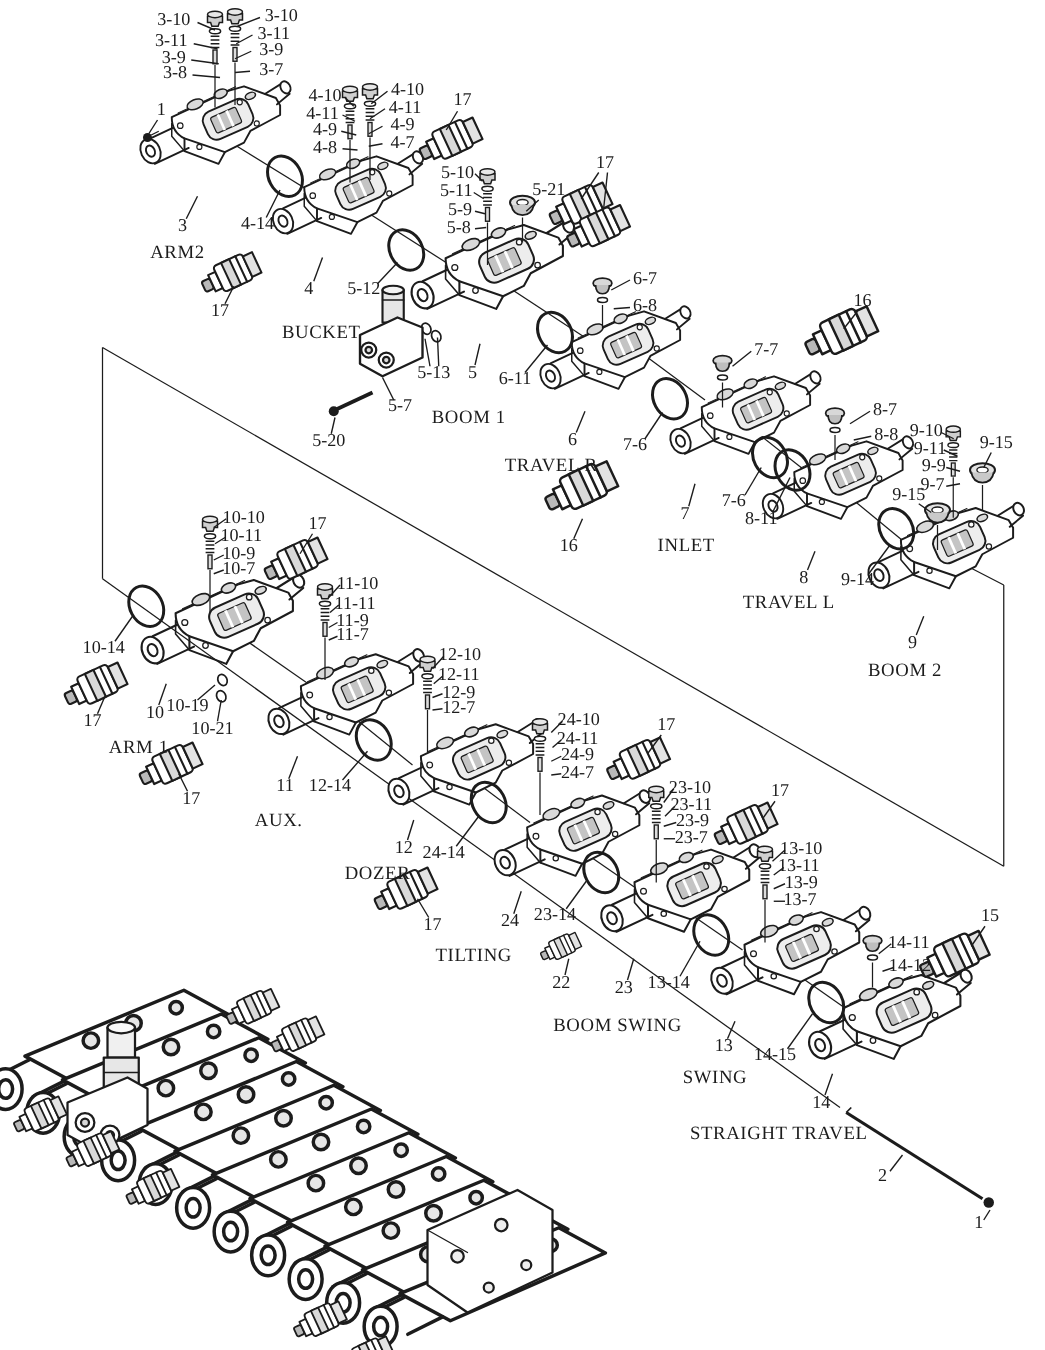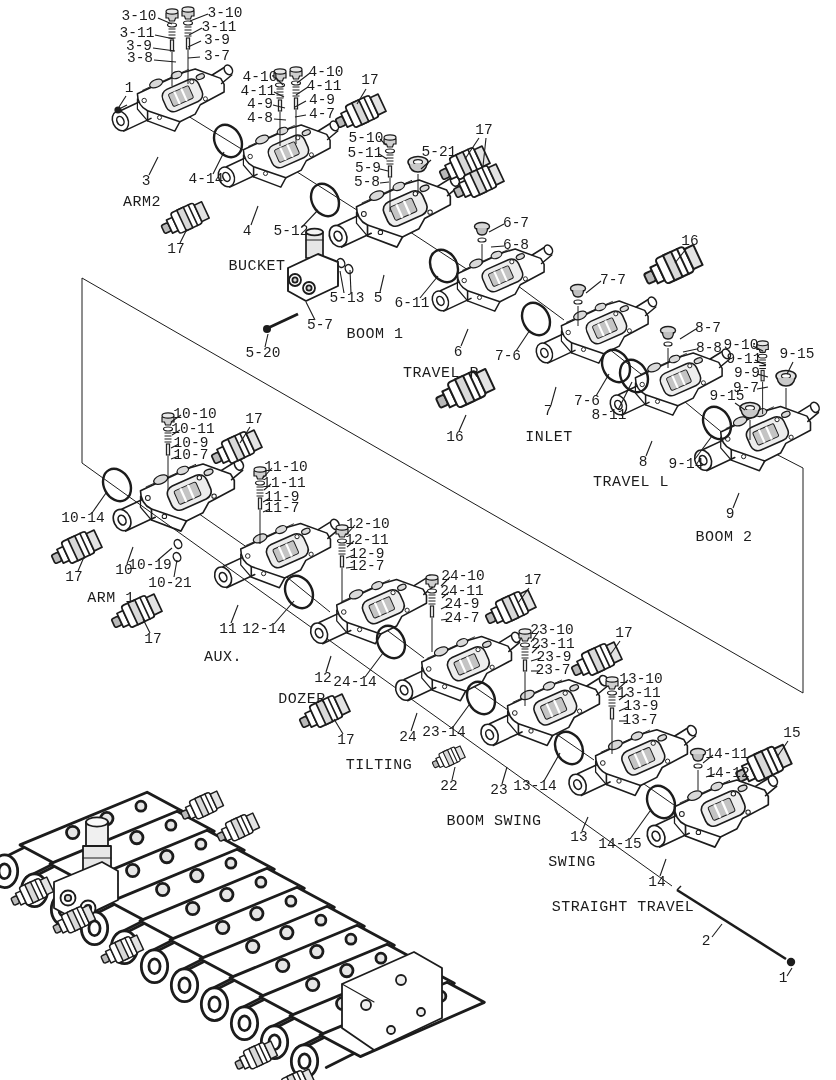--- a/index.html
+++ b/index.html
@@ -1,20 +1,20 @@
 <!DOCTYPE html>
 <html style="--line: #1c1c1c; --bg: #ffffff;"><head>
 <meta charset="utf-8">
 <style>
   :root{
     --line:#1c1c1c; --bg:#ffffff; --shadeL:#ececec; --shadeM:#c7c7c7;
   }
   html,body{margin:0;padding:0;background:#fff;}
   .stage{position:relative;width:836px;height:1080px;background:var(--bg);overflow:hidden;
-         font-family:Liberation Mono, monospace;text-align:right;}
+         font-family:Liberation Serif, serif;text-align:right;}
   svg{position:absolute;left:0;top:0;}
   svg text{fill:var(--line);}
   .partline{stroke:var(--line);stroke-width:1.8;fill:#fff;stroke-linejoin:round;stroke-linecap:round;}
   .thin{stroke:var(--line);stroke-width:1;fill:none;}
   .leader{stroke:var(--line);stroke-width:1.1;fill:none;}
 </style>
 </head>
 <body>
 
 <div class="stage">

